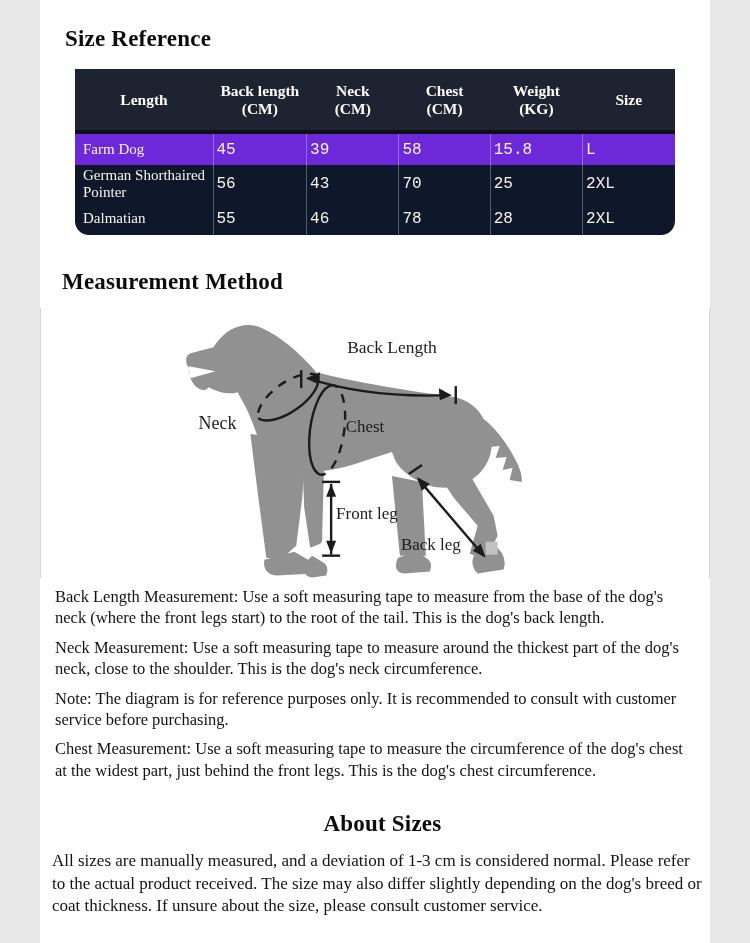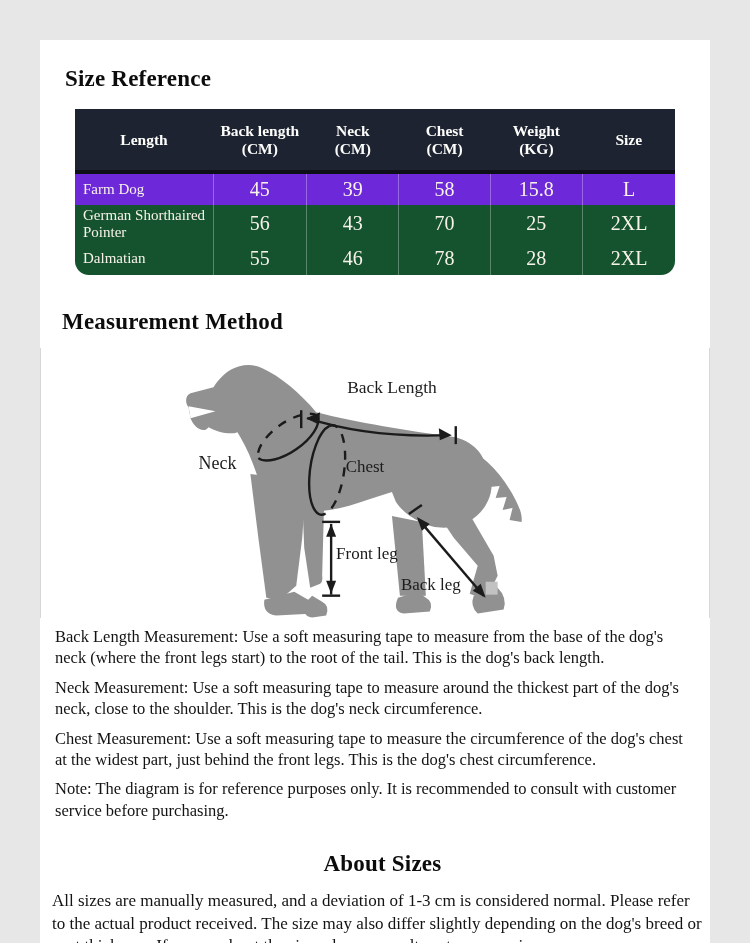--- a/index.html
+++ b/index.html
@@ -15,21 +15,21 @@
     margin-left:40px;
     background:#ffffff;
   }
   h2.section-title {
     font-family:"Liberation Serif", serif;
     font-weight:bold;
     font-size:23px;
     color:#0c0c0c;
     letter-spacing:0.2px;
   }
-  .title-sizeref   { padding:26px 0 0 25px;margin-top:40px; }
+  .title-sizeref   { padding:26px 0 0 25px; }
   .title-measure   { padding:34px 0 0 22px; }
   .title-about     { padding:22px 0 0 15px;text-align:center; }
 
   
   .table-wrap {
     width:600px;
     margin:17px 0 0 35px;
     border-radius:0 0 14px 14px;
     overflow:hidden;
   }
@@ -42,38 +42,37 @@
     font-size:15.5px;
     line-height:18px;
     height:63px;
     text-align:center;
     vertical-align:middle;
     border-bottom:4px solid #0d1017;
     padding:2px 2px;
   }
   .size-table thead th .unit { display:block; font-weight:bold; }
   .size-table tbody td {
-    text-align:center;
     vertical-align:middle;
     color:#f8f3e9;
-    font-family:Liberation Serif, serif;
-    font-size:20px;
+    font-family:Liberation Mono, monospace;
+    font-size:16px;
     height:33px;
     padding:2px 3px;
   }
   .size-table tbody td.model {
     text-align:left;
     font-family:"Liberation Serif", serif;
     font-size:15px;
     line-height:16.5px;
     padding-left:8px;
   }
   .size-table tbody td + td { border-left:1px solid rgba(255,255,255,0.30); }
   tr.row-tan  td { background:#6d28d9; }
-  tr.row-rose td { background:#14532d; }
+  tr.row-rose td { background:#0f172a; }
 
   
   .diagram {
     margin-top:13px;
     width:670px; height:270px;
     background:#ffffff;
     border-left:1px solid #d7d7d7;
     border-right:1px solid #d7d7d7;
   }
   .diagram svg { display:block; width:668px; height:270px; }
@@ -251,20 +250,20 @@
       <text x="177" y="121" text-anchor="middle" font-size="18" class="diag-label">Neck</text>
       <text x="325" y="124" text-anchor="middle" font-size="17" class="diag-label" fill="#262626">Chest</text>
       <text x="296" y="211" text-anchor="start" font-size="17" class="diag-label">Front leg</text>
       <text x="391" y="242" text-anchor="middle" font-size="17" class="diag-label">Back leg</text>
     </svg>
   </div>
 
   <div class="measure-text">
     <p>Back Length Measurement: Use a soft measuring tape to measure from the base of the dog's neck (where the front legs start) to the root of the tail. This is the dog's back length.</p>
     <p>Neck Measurement: Use a soft measuring tape to measure around the thickest part of the dog's neck, close to the shoulder. This is the dog's neck circumference.</p>
+    <p>Note: The diagram is for reference purposes only. It is recommended to consult with customer service before purchasing.</p>
     <p>Chest Measurement: Use a soft measuring tape to measure the circumference of the dog's chest at the widest part, just behind the front legs. This is the dog's chest circumference.</p>
-    <p>Note: The diagram is for reference purposes only. It is recommended to consult with customer service before purchasing.</p>
   </div>
 
   <h2 class="section-title title-about">About Sizes</h2>
   <p class="about-text">All sizes are manually measured, and a deviation of 1-3 cm is considered normal. Please refer to the actual product received. The size may also differ slightly depending on the dog's breed or coat thickness. If unsure about the size, please consult customer service.</p>
 
 </div>
 
 </body></html>

